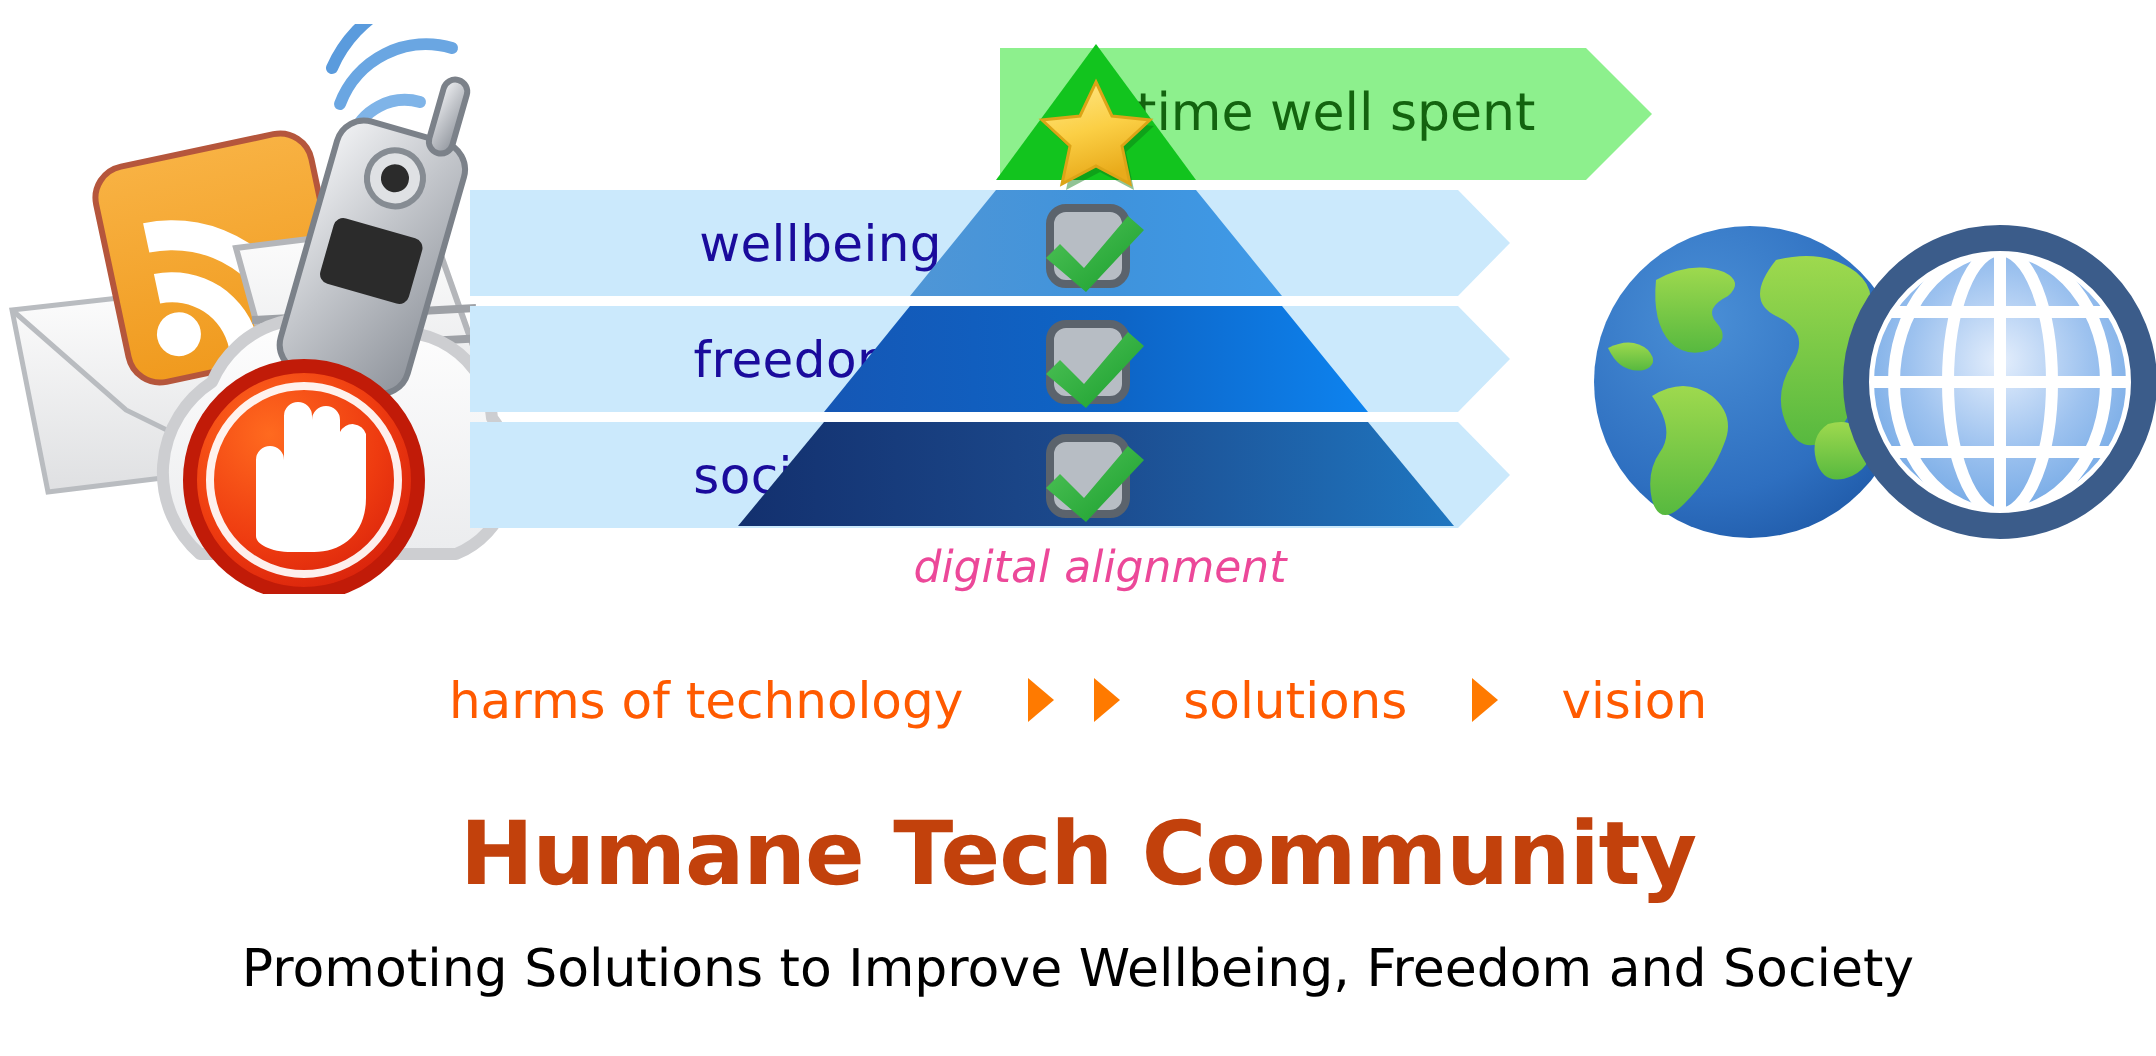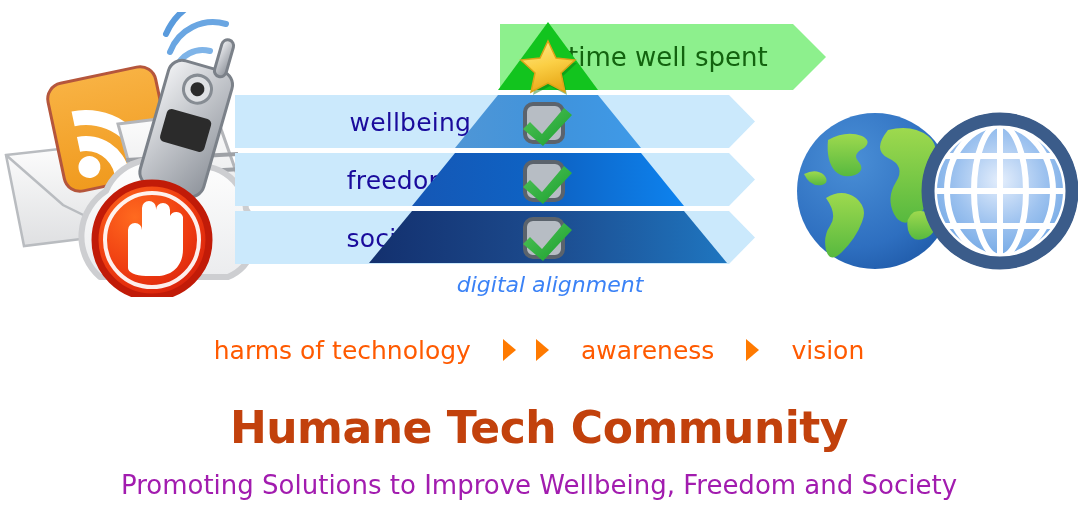--- a/index.html
+++ b/index.html
@@ -73,21 +73,21 @@
     line-height: 1.16;
   }
 
   
   #digital-alignment {
     position: absolute;
     left: 372px;
     top: 272px;
     width: 356px;
     text-align: center;
-    color: #3b82f6;
+    color: #ec4899;
     font-family: "DejaVu Sans", sans-serif;
     font-style: italic;
     font-size: 22px;
   }
 
   
   #process-row {
     position: absolute;
     left: 0;
     top: 330px;
@@ -125,21 +125,21 @@
     font-weight: bold;
     font-size: 44px;
     letter-spacing: -0.5px;
   }
   #title-sub {
     position: absolute;
     left: 0;
     top: 470px;
     width: 1078px;
     text-align: center;
-    color: #a21caf;
+    color: #000000;
     font-family: "DejaVu Sans", sans-serif;
     font-size: 26px;
   }
 
   
   #harms-cluster { position: absolute; left: 0px; top: 12px; width: 300px; height: 285px; }
 </style>
 </head>
 <body>
 
@@ -363,21 +363,21 @@
         </g>
         <circle cx="78" cy="83" r="72" fill="none" stroke="#3b5c8a" stroke-width="13"></circle>
       </g>
     </svg>
   </div>
 
   <div id="process-row">
     <span class="process-step">harms of technology</span>
     <span class="process-arrow"></span>
     <span class="process-arrow"></span>
-    <span class="process-step">awareness</span>
+    <span class="process-step">solutions</span>
     <span class="process-arrow"></span>
     <span class="process-step">vision</span>
   </div>
 
   <div id="title-main">Humane Tech Community</div>
   <div id="title-sub">Promoting Solutions to Improve Wellbeing, Freedom and Society</div>
 
 </div>
 
 </body></html>

